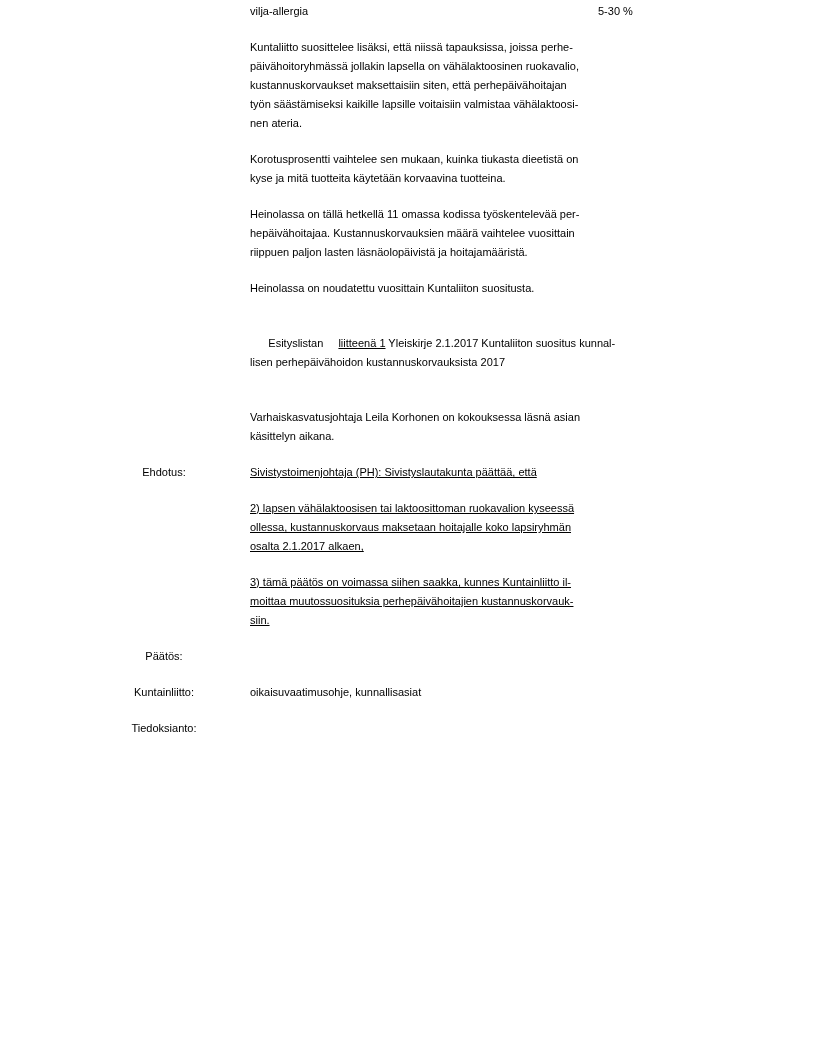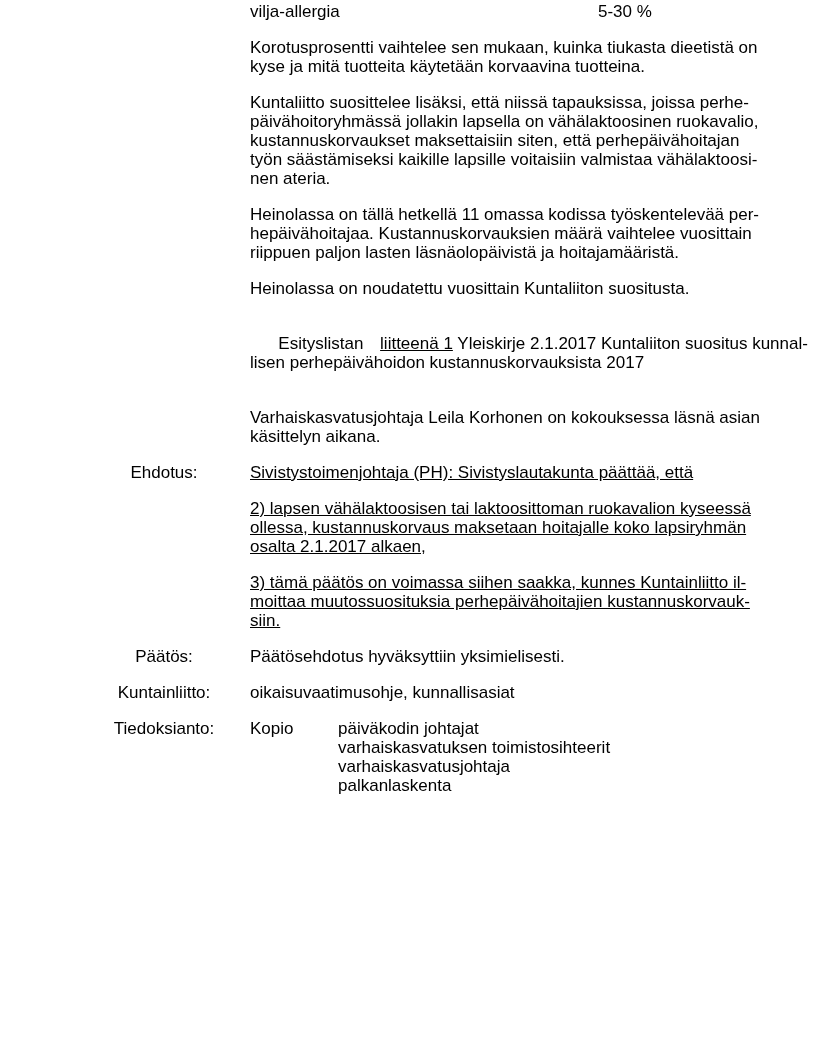--- a/index.html
+++ b/index.html
@@ -7,21 +7,21 @@
     padding: 0;
     background: #ffffff;
   }
   .page {
     position: relative;
     width: 816px;
     height: 1056px;
     background: #ffffff;
     color: #000000;
     font-family: "Liberation Sans", "DejaVu Sans", sans-serif;
-    font-size: 17px;
+    font-size: 11px;
     line-height: 19px;
     box-sizing: border-box;
     padding: 2px 0 0 78px;
     overflow: hidden;
   }
   .row {
     display: flex;
     align-items: flex-start;
     margin-bottom: 17px;
   }
@@ -72,31 +72,31 @@
   <div class="row">
     <div class="label-col"></div>
     <div class="content-col allergy-line">
       <span class="allergy-item">vilja-allergia</span>
       <span>5-30 %</span>
     </div>
   </div>
 
   <div class="row">
     <div class="label-col"></div>
-    <div class="content-col pre">Korotusprosentti vaihtelee sen mukaan, kuinka tiukasta dieetistä on
-kyse ja mitä tuotteita käytetään korvaavina tuotteina.</div>
-  </div>
-
-  <div class="row">
-    <div class="label-col"></div>
     <div class="content-col pre">Kuntaliitto suosittelee lisäksi, että niissä tapauksissa, joissa perhe-
 päivähoitoryhmässä jollakin lapsella on vähälaktoosinen ruokavalio,
 kustannuskorvaukset maksettaisiin siten, että perhepäivähoitajan
 työn säästämiseksi kaikille lapsille voitaisiin valmistaa vähälaktoosi-
 nen ateria.</div>
+  </div>
+
+  <div class="row">
+    <div class="label-col"></div>
+    <div class="content-col pre">Korotusprosentti vaihtelee sen mukaan, kuinka tiukasta dieetistä on
+kyse ja mitä tuotteita käytetään korvaavina tuotteina.</div>
   </div>
 
   <div class="row">
     <div class="label-col"></div>
     <div class="content-col pre">Heinolassa on tällä hetkellä 11 omassa kodissa työskentelevää per-
 hepäivähoitajaa. Kustannuskorvauksien määrä vaihtelee vuosittain
 riippuen paljon lasten läsnäolopäivistä ja hoitajamääristä.</div>
   </div>
 
   <div class="row">
@@ -126,32 +126,24 @@
 ollessa, kustannuskorvaus maksetaan hoitajalle koko lapsiryhmän
 osalta 2.1.2017 alkaen,</div>
       <div class="pre proposal-para">3) tämä päätös on voimassa siihen saakka, kunnes Kuntainliitto il-
 moittaa muutossuosituksia perhepäivähoitajien kustannuskorvauk-
 siin.</div>
     </div>
   </div>
 
   <div class="row">
     <div class="label-col">Päätös:</div>
-    <div class="content-col pre">Päätösehdotus hyväksyttiin yksimielisesti.</div>
   </div>
 
   <div class="row">
     <div class="label-col">Kuntainliitto:</div>
     <div class="content-col pre">oikaisuvaatimusohje, kunnallisasiat</div>
   </div>
 
   <div class="row">
     <div class="label-col">Tiedoksianto:</div>
-    <div class="content-col copy-row">
-      <span class="copy-label">Kopio</span>
-      <div class="pre">päiväkodin johtajat
-varhaiskasvatuksen toimistosihteerit
-varhaiskasvatusjohtaja
-palkanlaskenta</div>
-    </div>
   </div>
 
 </div>
 
 </body></html>

